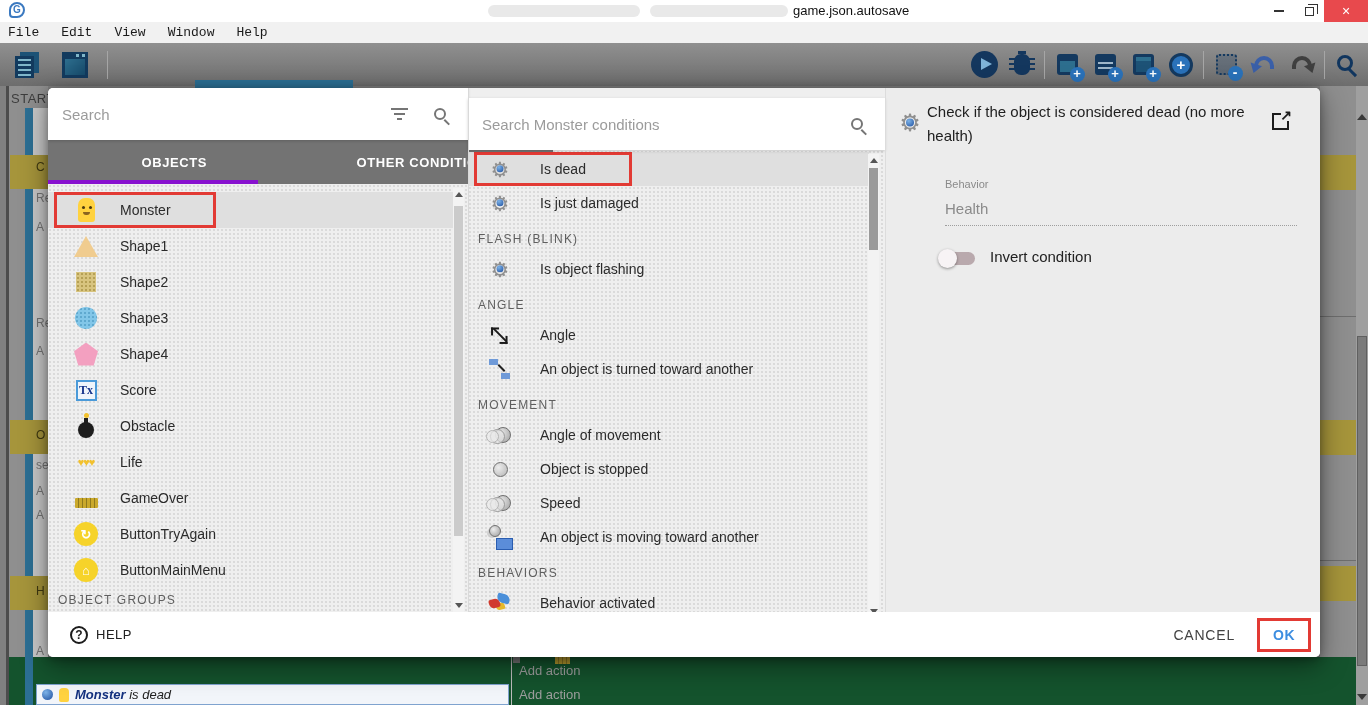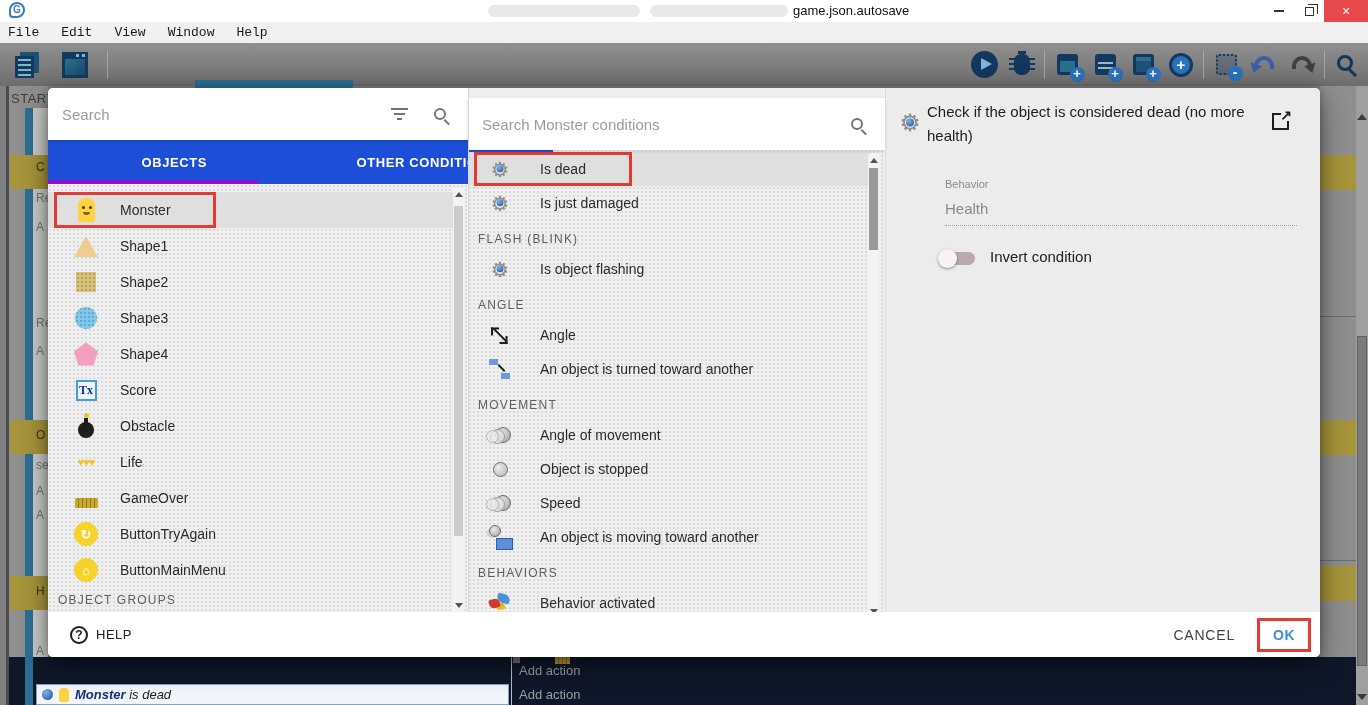--- a/index.html
+++ b/index.html
@@ -73,21 +73,21 @@
   .es-rightstrip { position:absolute; left:1320px; top:86px; width:36px; height:619px; background:#8f8f8f; }
   .es-rdiv { position:absolute; left:1320px; width:36px; height:1px; background:#6e6e6e; }
   .scrollbar-screen { position:absolute; left:1356px; top:86px; width:12px; height:619px; background:#9f9f9f; }
   .sb-thumb-screen { position:absolute; left:1357px; top:336px; width:10px; height:330px; background:#7b7b7b; border:1px solid #606060; }
   .tri-up { width:0; height:0; border-left:5px solid transparent; border-right:5px solid transparent; border-bottom:6px solid #3a3a3a; }
   .tri-down { width:0; height:0; border-left:5px solid transparent; border-right:5px solid transparent; border-top:6px solid #3a3a3a; }
   .sb-up-screen { position:absolute; left:1357px; top:114px; }
   .sb-down-screen { position:absolute; left:1357px; top:694px; }
 
   
-  .es-bottom { position:absolute; left:9px; top:657px; width:1347px; height:48px; background:#0f172a; }
+  .es-bottom { position:absolute; left:9px; top:657px; width:1347px; height:48px; background:#14532d; }
   .es-bottom-bluebar { position:absolute; left:16px; top:0; width:8px; height:48px; background:#2c6f94; }
   .act-divider { position:absolute; left:502px; top:0; width:1px; height:48px; background:#bdbdbd; }
   .add-action { position:absolute; left:510px; font-size:13px; color:#9e9e9e; }
   .partial-ico1 { position:absolute; left:504px; top:0; width:7px; height:6px; background:#777; }
   .partial-ico2 { position:absolute; left:546px; top:0; width:15px; height:7px; background:repeating-linear-gradient(90deg,#b79b2e 0 3px,#8d7722 3px 4px); }
   .cond-box { position:absolute; left:27px; top:27px; width:473px; height:21px; background:#f2f5fa; border:1px solid #7fa3cf; display:flex; align-items:center; gap:6px; padding-left:5px; }
   .cond-sphere { width:11px; height:11px; border-radius:50%; background:radial-gradient(circle at 35% 30%, #7db3e8, #1d4e9e); }
   .monster-mini { width:10px; height:14px; background:#ffd23f; border-radius:4px 4px 2px 2px; }
   .cond-text { font-size:13px; color:#222; white-space:nowrap;font-style:italic; }
   .cond-obj { font-weight:bold; color:#14317f; }
@@ -97,21 +97,21 @@
   .dots { background-image:radial-gradient(rgba(110,110,110,.16) 1px, transparent 1.1px); background-size:4px 4px; }
 
   .col-left { position:absolute; left:0; top:0; width:420px; height:524px; }
   .search-card { position:absolute; left:0; top:0; right:0; height:52px; background:#fff; box-shadow:0 1px 3px rgba(0,0,0,.18); display:flex; align-items:center; z-index:2; }
   .search-input { flex:1; border:none; outline:none; font-size:15px; color:#424242; padding:0 0 0 14px; font-family:"Liberation Sans",sans-serif; background:transparent; }
   .search-input::placeholder { color:#9b9b9b; }
   .filter-icon { width:17px; height:13px; margin-right:26px; background:linear-gradient(#757575,#757575) 0 0/17px 2px no-repeat, linear-gradient(#757575,#757575) 3px 5px/11px 2px no-repeat, linear-gradient(#757575,#757575) 6px 10px/5px 2px no-repeat; }
   .search-glyph { position:relative; width:12px; height:12px; border:2px solid #757575; border-radius:50%; margin-right:22px; flex:none; }
   .search-glyph::after { content:""; position:absolute; left:9px; top:9px; width:7px; height:2px; background:#757575; transform:rotate(45deg); transform-origin:0 0; }
 
-  .tabs { position:absolute; left:0; top:52px; width:505px; height:44px; background:#1d4ed8; display:flex; }
+  .tabs { position:absolute; left:0; top:52px; width:505px; height:44px; background:#737373; display:flex; }
   .tab { flex:1; display:flex; align-items:center; justify-content:center; font-size:13px; font-weight:bold; color:#fff; letter-spacing:.6px; position:relative; }
   .tab-underline { position:absolute; left:0; bottom:0; width:210px; height:4px; background:#8812cf; }
 
   .object-list { position:absolute; left:0; top:96px; width:420px; height:428px; padding-top:8px; overflow:hidden; }
   .obj-row { position:relative; height:36px; display:flex; align-items:center; }
   .obj-row.selected { background:#dfdfdf; width:405px; }
   .icon-cell { width:28px; height:28px; margin-left:24px; display:flex; align-items:center; justify-content:center; flex:none; position:relative; }
   .obj-label { margin-left:20px; font-size:14px; color:#2b2b2b; }
   .groups-header { position:absolute; left:0; top:505px; width:420px; padding-left:10px; font-size:12px; color:#5f5f5f; letter-spacing:1.2px; }
   .annotation-box { position:absolute; left:6px; top:0; bottom:0; width:162px; border:3px solid #e23a34; pointer-events:none; }

